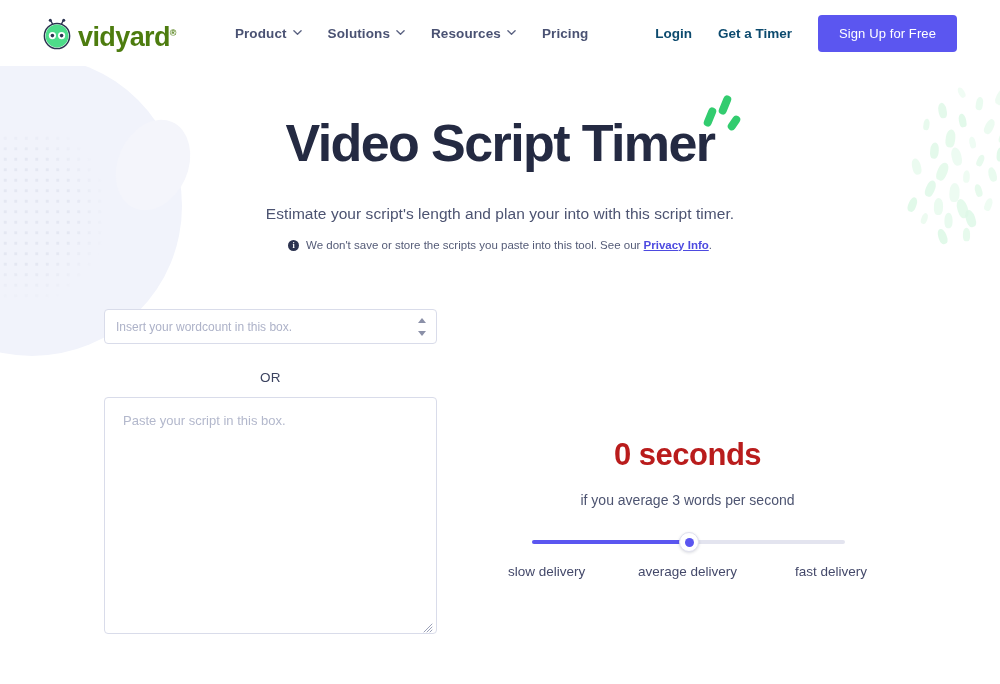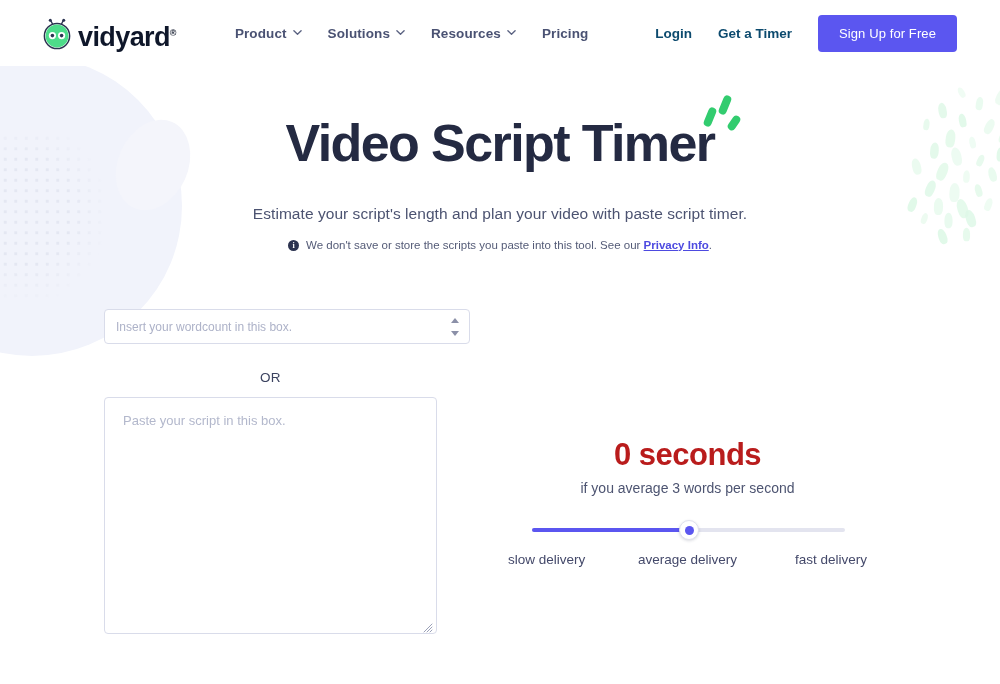--- a/index.html
+++ b/index.html
@@ -48,21 +48,21 @@
     height:66px; width:1000px;
     display:flex; align-items:center;
     padding:0 43px 0 40px;
     background:#fff;
   }
   .logo-wrap { display:flex; align-items:center; margin-right:30px; }
   .logo-mark { position:relative; width:34px; height:34px; flex:0 0 34px; }
   .logo-word {
     position:relative;
     font-size:27px; font-weight:700; letter-spacing:-0.6px;
-    color:#0f172a; line-height:1; margin-left:4px;
+    color:#4d7c0f; line-height:1; margin-left:4px;
     font-family:"Liberation Sans", sans-serif;
     margin-top:8px;
   }
   .logo-reg { font-size:9px; vertical-align:super; font-weight:700; }
 
   .nav-links { display:flex; align-items:center; gap:26px;padding-left:29px; }
   .nav-link {
     font-size:13.5px; font-weight:700; color:#4a5273;
     display:flex; align-items:center; gap:6px;
     cursor:pointer; letter-spacing:0.1px;
@@ -119,21 +119,21 @@
     color:#4d4ae0; font-weight:700; text-decoration:underline;
     cursor:pointer;
   }
 
   
   .tool { position:relative; z-index:3; margin-top:58px; padding:0 0 0 0; }
 
   .left-col { position:absolute; left:104px; top:0; width:333px; }
 
   .count-field {
-    position:relative; width:366px; height:35px;
+    position:relative; width:333px; height:35px;
     border:1px solid #d9dcea; border-radius:4px; background:#fff;
     display:flex; align-items:center;
   }
   .count-field input {
     border:none; outline:none; background:transparent;
     width:100%; height:100%; padding:0 30px 0 11px;
     font-size:12px; color:#3b4160;
     font-family:"Liberation Sans", sans-serif;
   }
   .count-field input::placeholder { color:#adb2c8; }
@@ -166,21 +166,21 @@
   .resize-grip { position:absolute; right:3px; bottom:3px; width:11px; height:11px; cursor:nwse-resize; }
 
   
   .result-col {
     position:absolute; left:480px; top:130px; width:415px; text-align:center;
   }
   .result-seconds {
     font-size:31px; font-weight:700; color:#b91c1c; letter-spacing:-0.5px;
     line-height:1;
   }
-  .result-note { margin-top:10px; font-size:14px; color:#4d5471; }
+  .result-note { margin-top:22px; font-size:14px; color:#4d5471; }
 
   .slider-wrap { position:relative; margin-top:24px; height:20px; width:313px; margin-left:52px; }
   .slider-track {
     position:absolute; left:0; top:8px; width:313px; height:4px;
     border-radius:2px; background:#e3e4ef;
   }
   .slider-fill {
     position:absolute; left:0; top:8px; width:155px; height:4px;
     border-radius:2px; background:#5b56f0;
   }
@@ -309,21 +309,21 @@
 
   <div class="hero">
     <h1 class="hero-title">
       <span>Video Script Timer</span>
       <span class="title-sparks">
         <i class="spark s1"></i>
           <i class="spark s2"></i>
           <i class="spark s3"></i>
       </span>
     </h1>
-    <p class="hero-sub">Estimate your script's length and plan your video with paste script timer.</p>
+    <p class="hero-sub">Estimate your script's length and plan your into with this script timer.</p>
 
     <div class="privacy-row">
       <span class="info-icon">i</span>
       <span><span>We don't save or store the scripts you paste into this tool. See our </span><span class="privacy-link">Privacy Info</span><span>.</span></span>
     </div>
   </div>
 
   <div class="tool">
 
     <div class="left-col">

